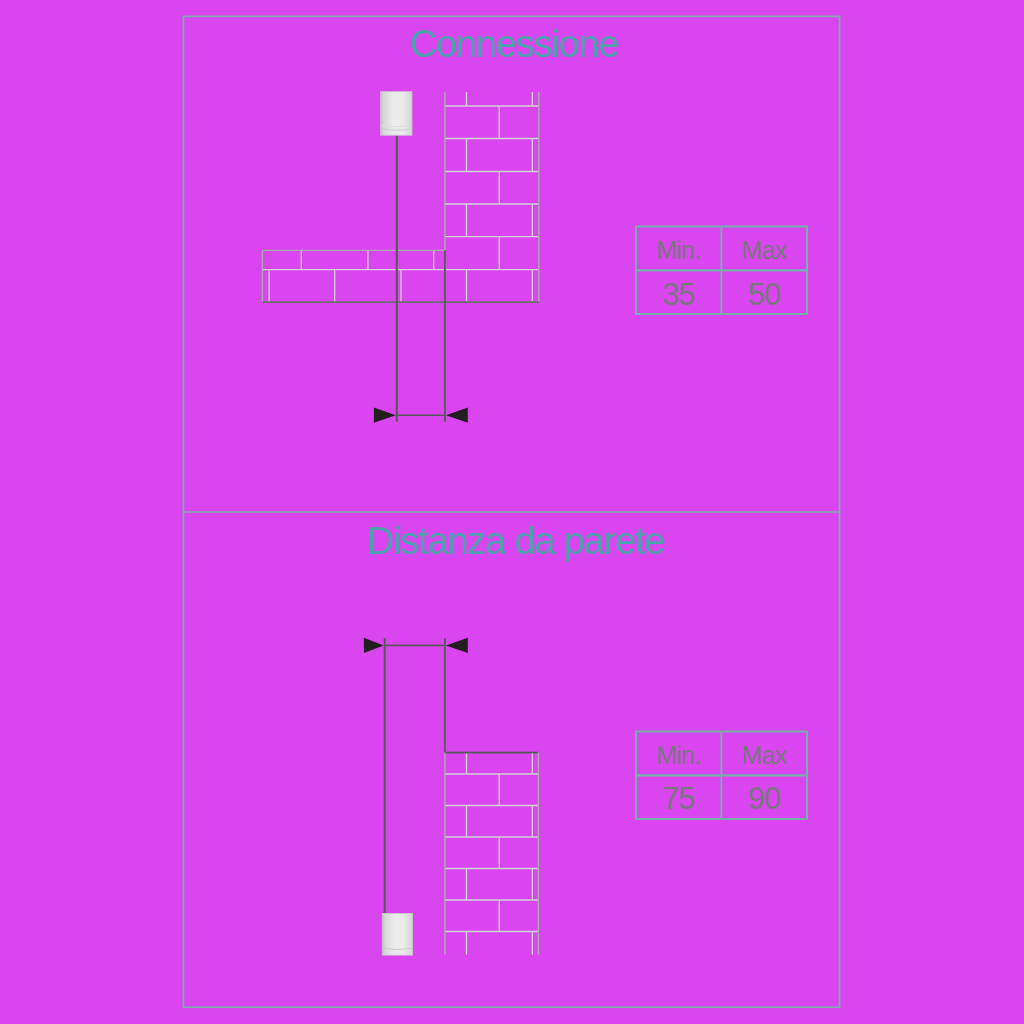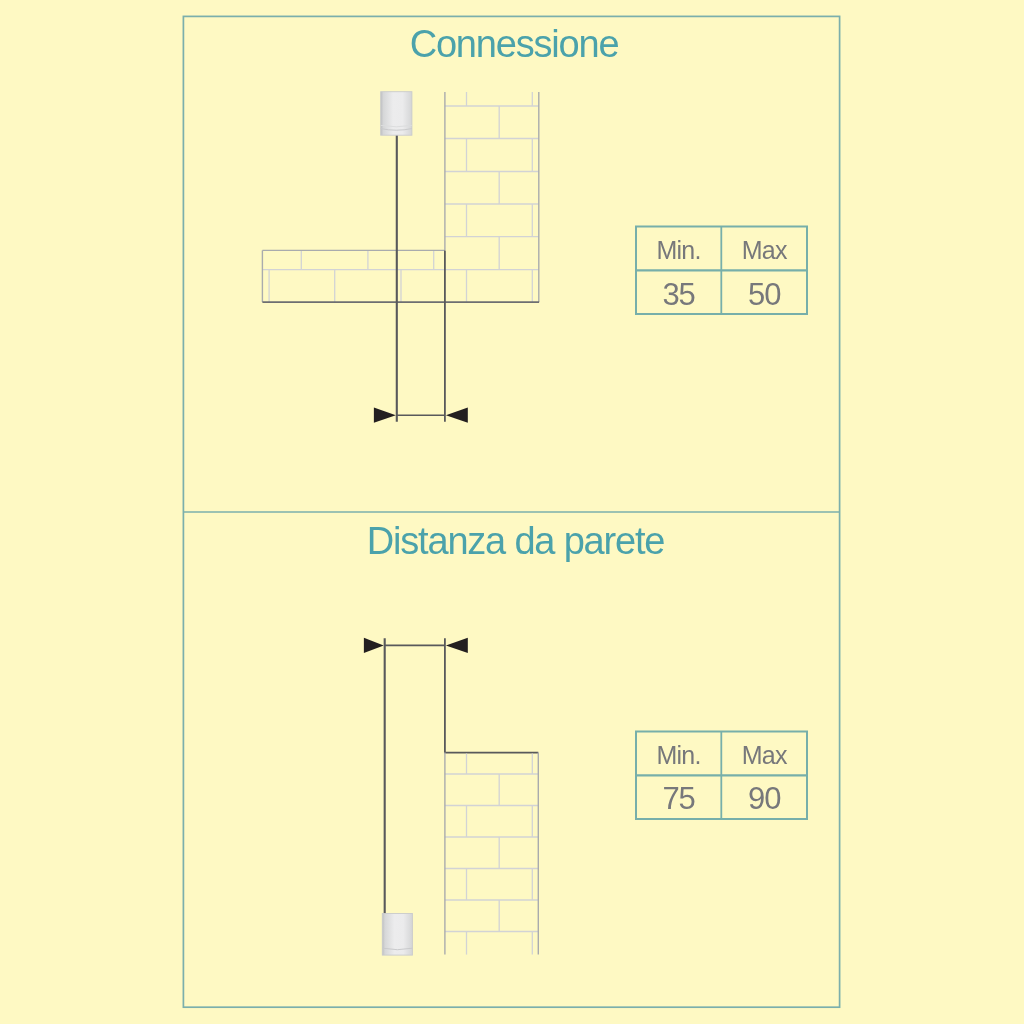--- a/index.html
+++ b/index.html
@@ -1,16 +1,16 @@
 <!DOCTYPE html>
 <html><head>
 <meta charset="utf-8">
 <style>
   html,body{margin:0;padding:0;background:#ffffff;}
-  #page{position:relative;width:1024px;height:1024px;background:#fef9c3;overflow:hidden;
+  #page{position:relative;width:1024px;height:1024px;background:#d946ef;overflow:hidden;
         font-family:"Liberation Sans",sans-serif;text-align:center;}
   svg{position:absolute;left:0;top:0;}
 </style>
 </head>
 <body>
 <div id="page">
 <svg width="1024" height="1024" viewBox="0 0 1024 1024">
   <defs>
     <linearGradient id="cyl" x1="0" y1="0" x2="1" y2="0">
       <stop offset="0" stop-color="#bebfc1"></stop>

